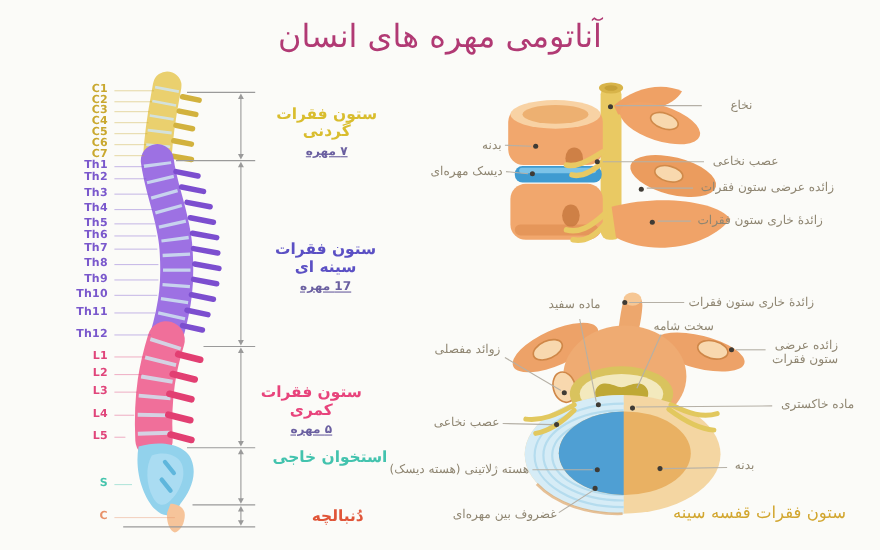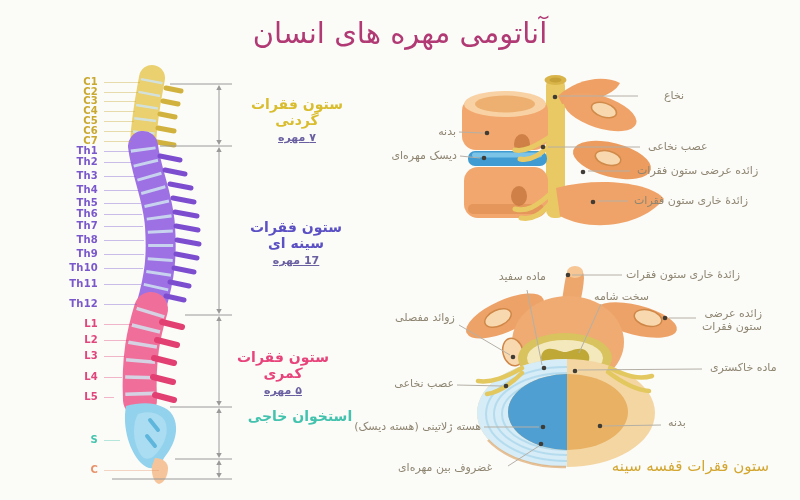--- a/index.html
+++ b/index.html
@@ -242,33 +242,36 @@
     <div class="sec-name" style="color:#5b50c4">ستون فقرات سینه ای</div>
     <div class="sec-count">17 مهره</div>
   </div>
   <div class="section" style="left:218px;top:349px">
     <div class="sec-name" style="color:#e8447c">ستون فقرات کمری</div>
     <div class="sec-count">۵ مهره</div>
   </div>
   <div class="section" style="left:235px;top:408px">
     <div class="sec-name" style="color:#43c3ae">استخوان خاجی</div>
   </div>
+  <div class="section" style="left:242px;top:462px">
+    <div class="sec-name" style="color:#e05538">دُنبالچه</div>
+  </div>
 
   <div class="flabel" style="left:416px;top:125px;width:40px;text-align:right">بدنه</div>
   <div class="flabel" style="left:383px;top:149px;width:74px;text-align:right">دیسک مهره‌ای</div>
   <div class="flabel" style="left:664px;top:89px">نخاع</div>
   <div class="flabel" style="left:648px;top:140px">عصب نخاعی</div>
   <div class="flabel" style="left:637px;top:164px">زائده عرضی ستون فقرات</div>
   <div class="flabel" style="left:634px;top:194px">زائدهٔ خاری ستون فقرات</div>
 
   <div class="flabel" style="left:490px;top:270px;width:56px;text-align:right">ماده سفید</div>
   <div class="flabel" style="left:394px;top:311px;width:62px;text-align:center">زوائد مفصلی</div>
   <div class="flabel" style="left:394px;top:377px;width:60px;text-align:right">عصب نخاعی</div>
   <div class="flabel" style="left:356px;top:420px;width:125px;text-align:left">هسته ژلاتینی (هسته دیسک)</div>
-  <div class="flabel" style="left:398px;top:461px;width:108px;text-align:left">غضروف بین مهره‌ای</div>
+  <div class="flabel" style="left:398px;top:461px;width:108px;text-align:right">غضروف بین مهره‌ای</div>
   <div class="flabel" style="left:626px;top:268px">زائدهٔ خاری ستون فقرات</div>
   <div class="flabel" style="left:594px;top:290px">سخت شامه</div>
   <div class="flabel wrap" style="left:698px;top:307px;width:64px">زائده عرضی ستون فقرات</div>
   <div class="flabel" style="left:710px;top:361px">ماده خاکستری</div>
   <div class="flabel" style="left:668px;top:416px">بدنه</div>
 
   <div class="caption">ستون فقرات قفسه سینه</div>
 
 </div>
 

